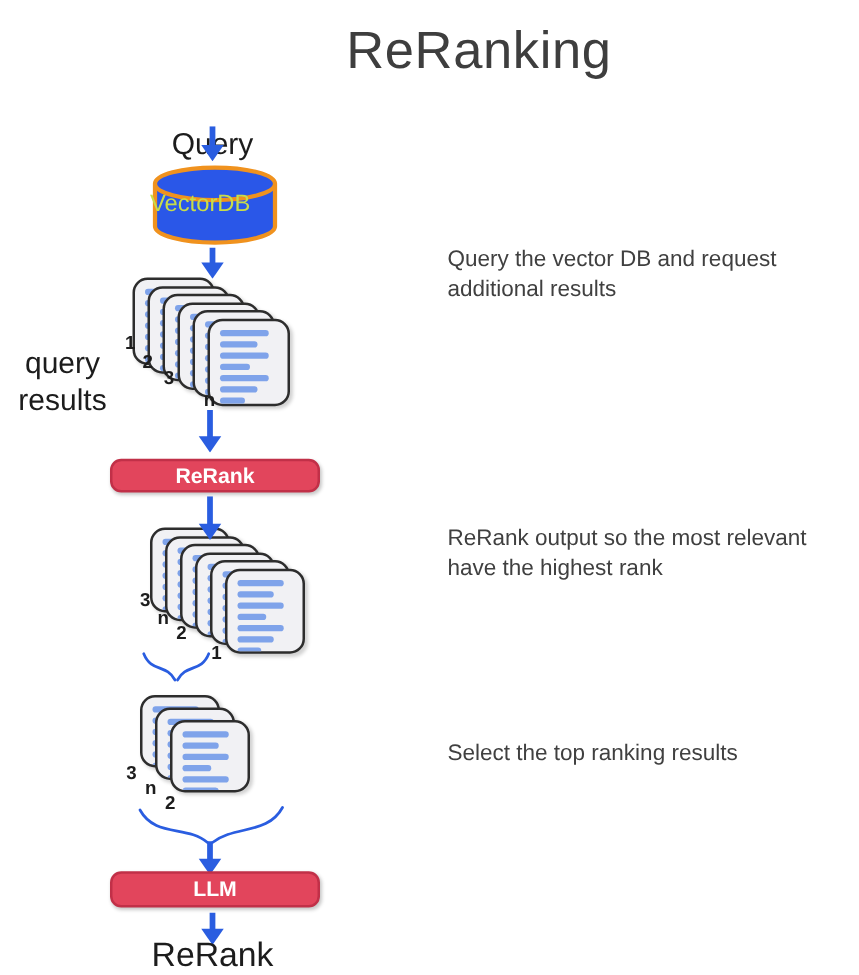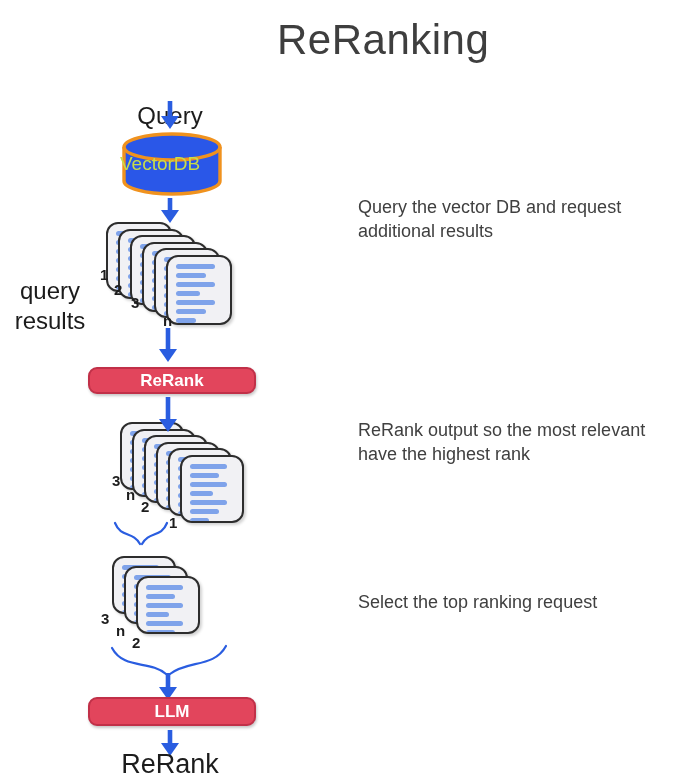--- a/index.html
+++ b/index.html
@@ -236,21 +236,21 @@
       <div class="doc" style="left: 24px; top: 20px; width: 64px; height: 58px; z-index: 3;">
         <div class="dline" style="width: 84%;"></div>
         <div class="dline" style="width: 66%;"></div>
         <div class="dline" style="width: 84%;"></div>
         <div class="dline" style="width: 52%;"></div>
         <div class="dline" style="width: 84%;"></div>
         <div class="dline" style="width: 66%;"></div>
       </div>
     </div>
 
-  <div class="abs annotation" style="left:358px;top:591px;width:280px;">Select the top ranking request</div>
+  <div class="abs annotation" style="left:358px;top:591px;width:280px;">Select the top ranking results</div>
 
   <svg class="abs" style="left:108px;top:640px;" width="124" height="60">
     <path class="thin" d="M4,8 C16,30 42,20 58,34"></path>
     <path class="thin" d="M118,6 C106,28 80,20 62,34"></path>
     <g class="arr">
         <line x1="60" y1="33" x2="60" y2="48"></line>
         <polygon points="51,47 69,47 60,60"></polygon>
       </g>
   </svg>
 

